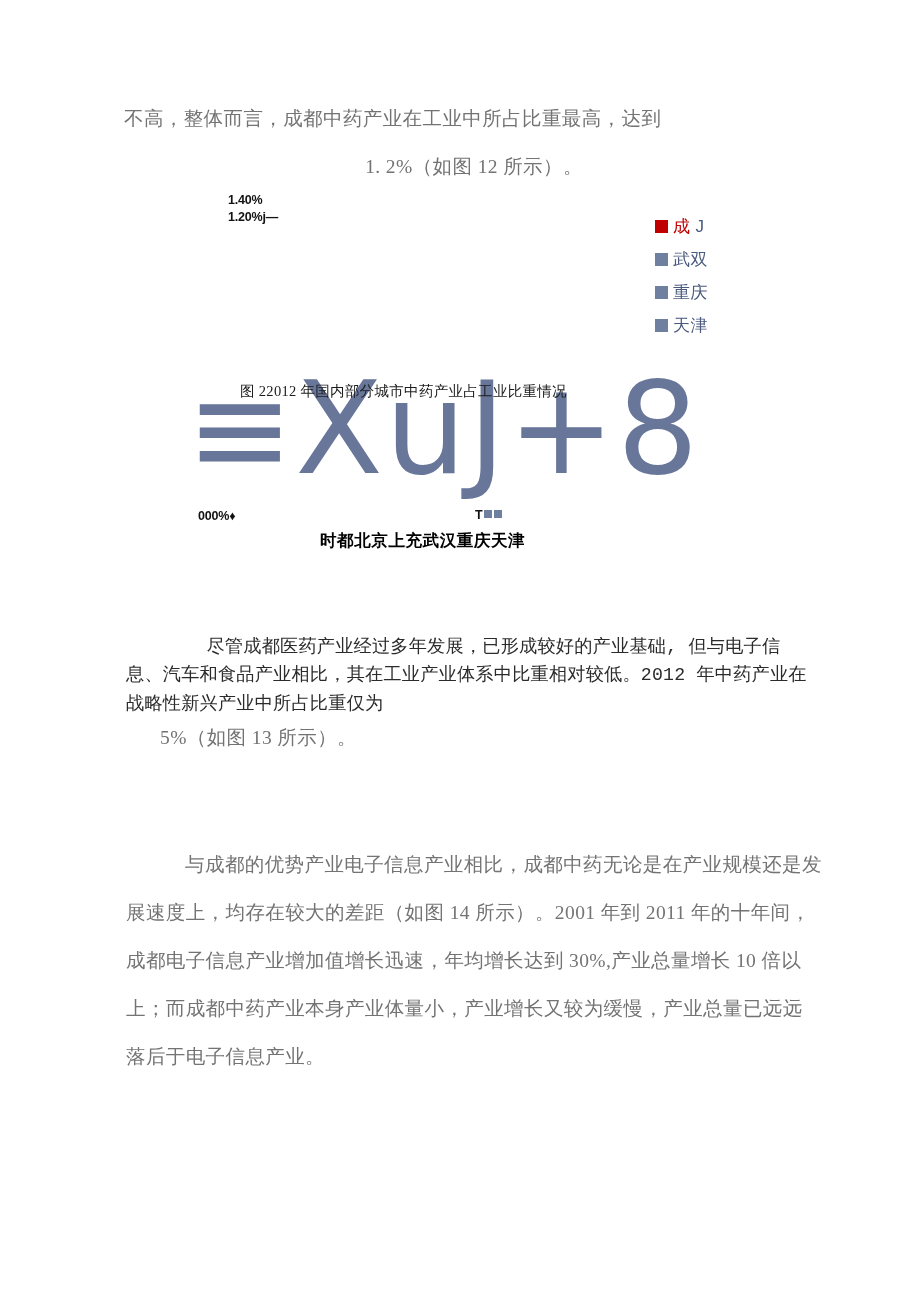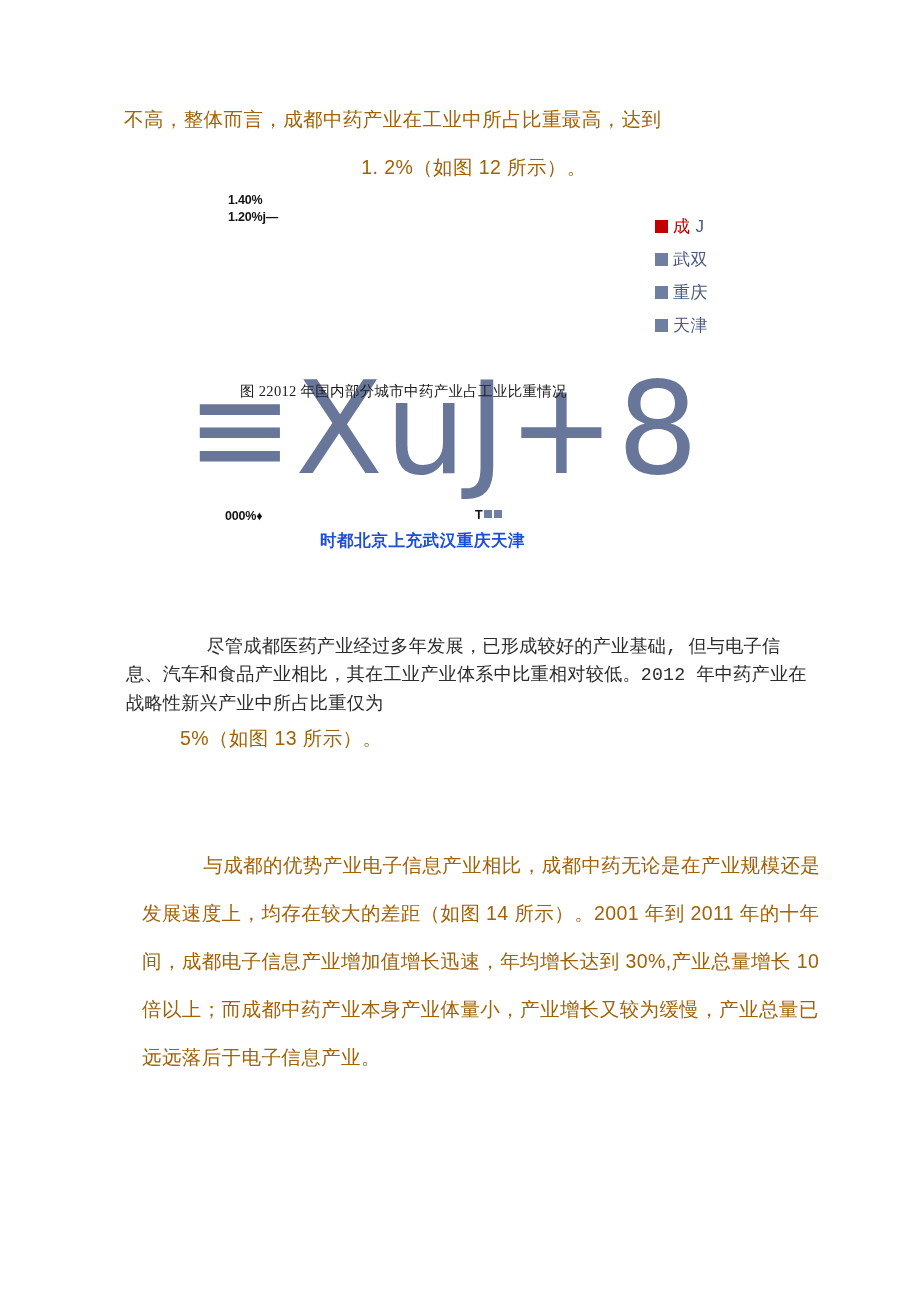--- a/index.html
+++ b/index.html
@@ -18,22 +18,22 @@
 
   .page {
     position: absolute;
     inset: 0;
     background: #ffffff;
   }
 
   
   .para {
     position: absolute;
-    font-family: Liberation Sans, sans-serif;
-    color: #a16207;
+    font-family: Liberation Serif, serif;
+    color: #737373;
     letter-spacing: 0.4px;
     white-space: pre-wrap;
   }
 
   .lead-1 {
     left: 124px;
     top: 95px;
     width: 700px;
     font-size: 19.5px;
     line-height: 48px;
@@ -60,30 +60,28 @@
     letter-spacing: 0.2px;
   }
   .blk-thin .indent { padding-left: 36px; display: inline-block; }
 
   .blk-5pct {
     left: 160px;
     top: 723px;
     width: 660px;
     font-size: 19.5px;
     line-height: 30px;
-    margin-left: 20px;
   }
 
   .blk-last {
     left: 126px;
     top: 793px;
     width: 696px;
     font-size: 19.5px;
     line-height: 48px;
-    margin-left: 16px;
   }
   .blk-last .indent { padding-left: 38px; display: inline-block; }
 
   
   .figure {
     position: absolute;
     left: 180px;
     top: 182px;
     width: 648px;
     height: 380px;
@@ -93,21 +91,21 @@
     position: absolute;
     font-family: "Liberation Sans", "DejaVu Sans", sans-serif;
     font-weight: bold;
     font-size: 12.5px;
     color: #121212;
     letter-spacing: -0.2px;
     white-space: nowrap;
   }
   .ax-140 { left: 48px; top: 11px; }
   .ax-120 { left: 48px; top: 28px; }
-  .ax-000 { left: 18px; top: 327px; margin-left: 27px; }
+  .ax-000 { left: 18px; top: 327px; }
   .ax-T   { left: 295px; top: 326px; color: #111; }
   .ax-T .sq {
     display: inline-block;
     width: 8px; height: 8px;
     background: #6e7f9f;
     margin-left: 2px;
     vertical-align: 1px;
   }
 
   
@@ -156,21 +154,21 @@
   .legend-label.accent { color: #c00000; }
 
   
   .cat-labels {
     position: absolute;
     left: 100px;
     top: 348px;
     font-family: "Liberation Sans", "DejaVu Sans", sans-serif;
     font-weight: bold;
     font-size: 16.5px;
-    color: #1d4ed8;
+    color: #000000;
     letter-spacing: 0.6px;
     white-space: nowrap;
     padding-left: 40px;
   }
 
   .fig-caption {
     position: absolute;
     left: 0;
     top: 382px;
     width: 807px;

